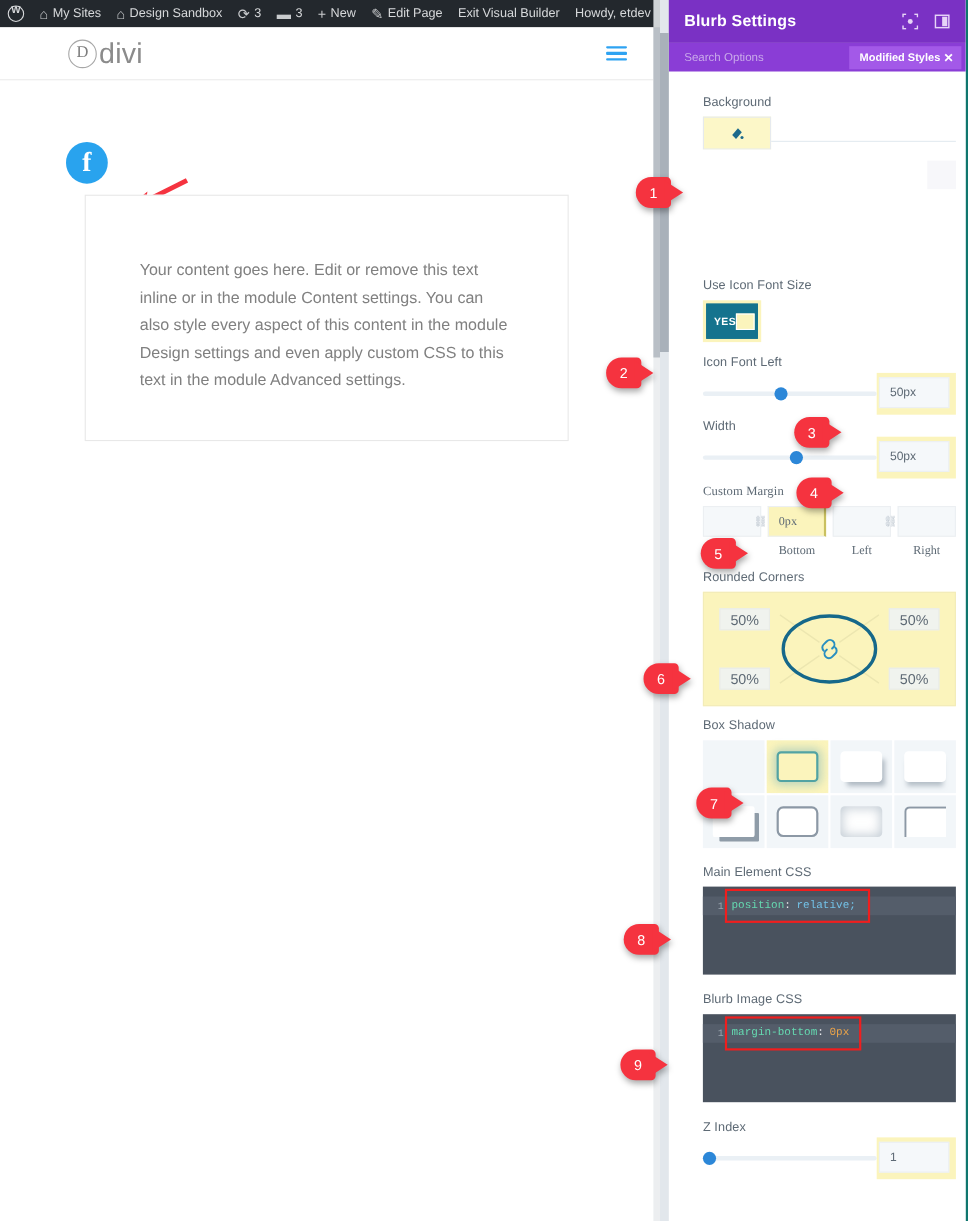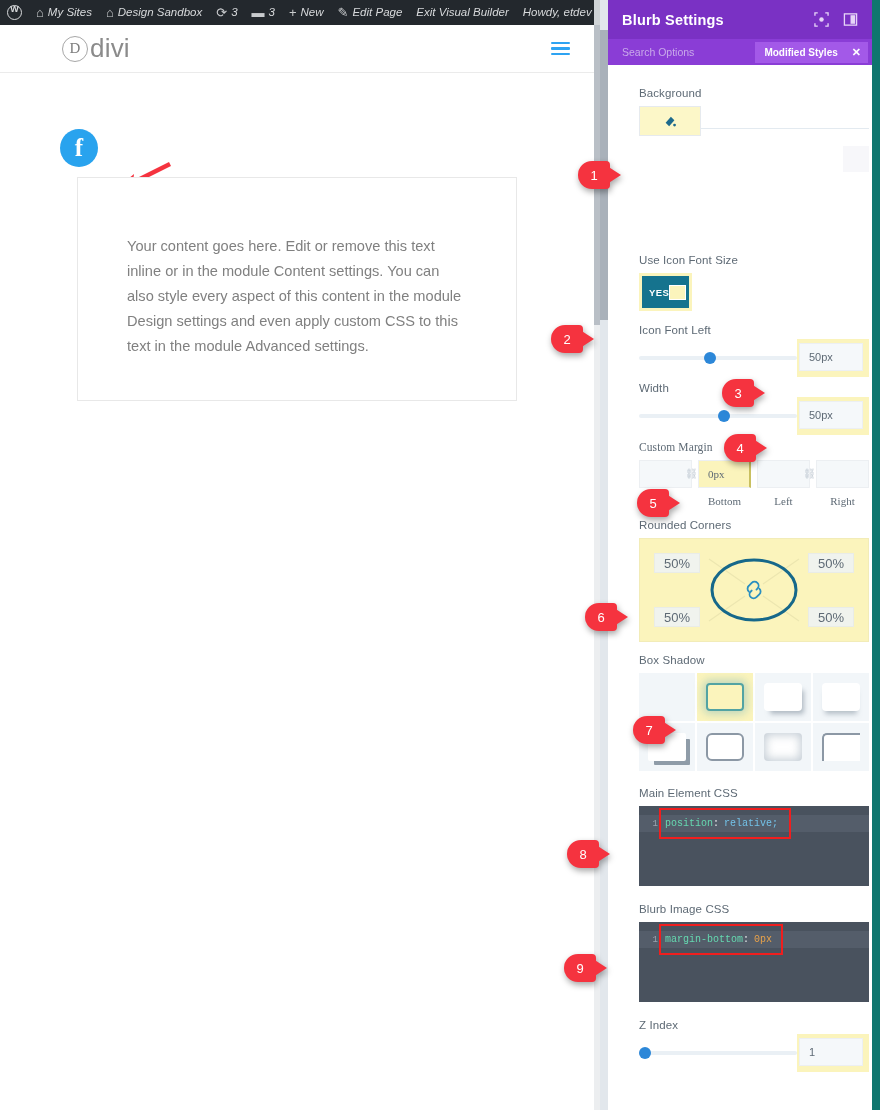--- a/index.html
+++ b/index.html
@@ -11,21 +11,21 @@
   #root { position: relative; width: 880px; height: 1110px; }
 
   
   .wp-adminbar {
     position: absolute; top: 0; left: 0; width: 600px; height: 25px;
     background: #23282d; color: #d7d9db;
     display: flex; align-items: center; font-size: 11.5px;
     white-space: nowrap; overflow: hidden;
   }
   .ab-item { display: flex; align-items: center; gap: 4px; padding: 0 7px; height: 25px; color: #d7d9db; }
-  .ab-item .lbl { line-height: 25px; font-style: italic; }
+  .ab-item .lbl { line-height: 25px; }
   .ab-spacer { flex: 1; }
   .ab-glyph { display: inline-block; font-size: 13px; line-height: 1; opacity: .92; }
   .wp-logo-circ {
     width: 15px; height: 15px; border-radius: 50%;
     border: 1.6px solid #d7d9db; position: relative; display: inline-block;
   }
   .wp-logo-circ::before {
     content: "W"; position: absolute; left: 0; right: 0; top: -2px;
     font-size: 9px; text-align: center; color: #d7d9db; font-weight: bold;
   }
@@ -79,21 +79,21 @@
     border: 1px solid #e8e8e8; background: #fff;
   }
   .blurb-text {
     padding: 56px 52px 0 49px; font-size: 14.6px; line-height: 25px;
     color: #808080; font-family: "Liberation Sans", sans-serif;
   }
 
   
   .panel {
     position: absolute; top: 0; left: 600px; width: 280px; height: 1110px;
-    background: #fff; border-right: 8px solid #0f766e; overflow: hidden;
+    background: #fff; border-right: 2px solid #0f766e; overflow: hidden;
   }
   .panel-scroll-track {
     position: absolute; left: 0; top: 0; width: 8px; height: 1110px; background: #e2e7ec; z-index: 4;
   }
   .panel-scroll-thumb {
     position: absolute; left: 0; top: 30px; width: 8px; height: 290px; background: #a9b1ba; z-index: 5;
   }
   .panel-header {
     height: 39px; background: #7a31c4; color: #fff;
     display: flex; align-items: center; padding: 0 14px 0 22px;
@@ -101,21 +101,21 @@
   .panel-title { font-size: 14.5px; font-weight: bold; letter-spacing: .2px; flex: 1; }
   .panel-hicons { display: flex; gap: 14px; align-items: center; color: #e6d4f7; }
   .hicon { width: 15px; height: 15px; display: block; }
   .panel-searchbar {
     height: 26px; background: #8a3dd6; display: flex; align-items: center;
     padding-left: 22px; padding-right: 4px;
   }
   .search-input-txt { color: #c9a9ea; font-size: 10.5px; flex: 1; }
   .modified-pill {
     background: #a359e8; color: #fff; font-size: 10px; font-weight: bold;
-    padding: 4px 7px 4px 9px; display: flex; align-items: center; gap: 14px;
+    padding: 4px 7px 4px 9px; display: flex; align-items: center; gap: 3px;
   }
   .modified-pill .x { font-size: 11px; }
 
   .panel-body { position: absolute; top: 65px; left: 17px; width: 276px; height: 1045px; }
   .section { padding: 0 24px 0 22px; }
   .field-label {
     font-size: 11.5px; color: #5e6a75; margin-bottom: 7px; letter-spacing: .1px;
   }
 
   

